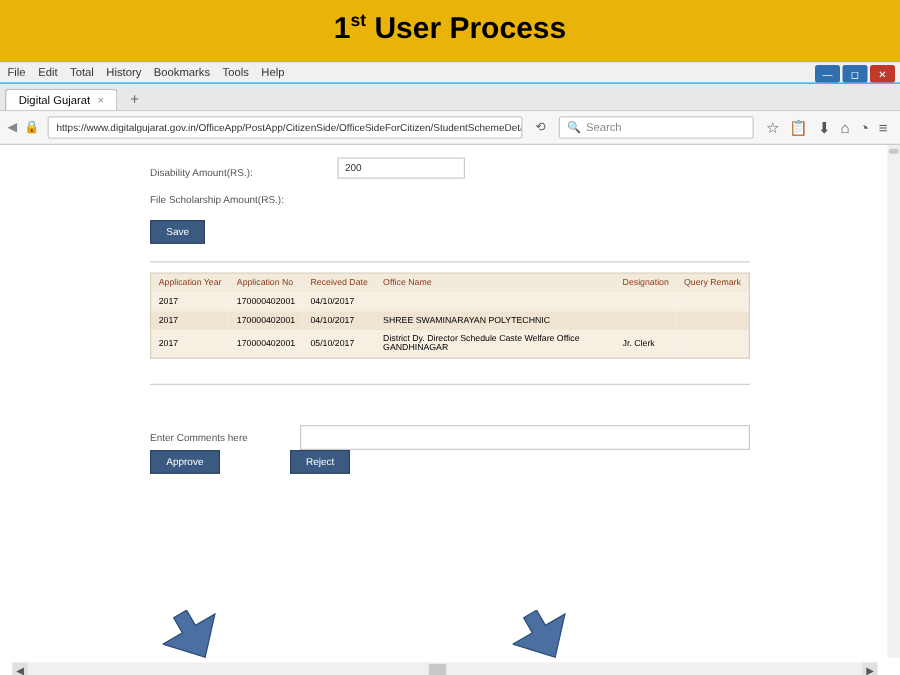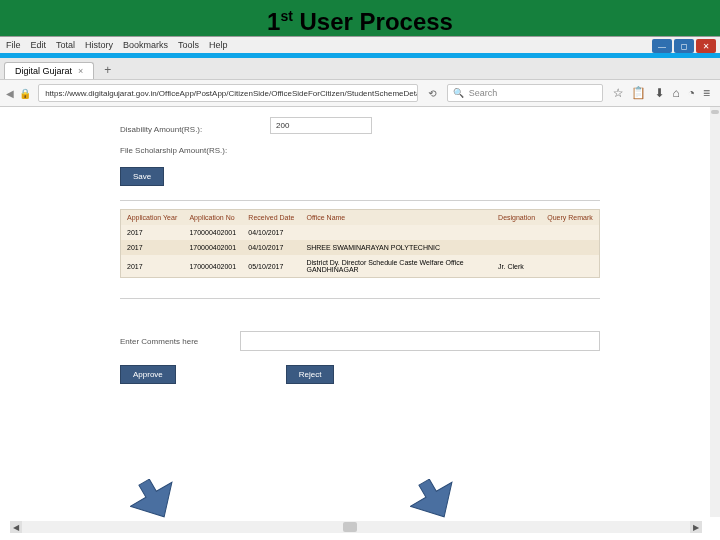--- a/index.html
+++ b/index.html
@@ -1,20 +1,20 @@
 <!DOCTYPE html>
 <html><head>
 <meta charset="utf-8">
 <style>
   * { box-sizing: border-box; margin: 0; padding: 0; }
   body { font-family: Arial, sans-serif; font-size: 10px; background: #fff; width: 720px; height: 540px; overflow: hidden; }
-  .slide-title { text-align: center; font-size: 24px; font-weight: bold; padding: 8px 0 0 0; background: #15803d; }
+  .slide-title { text-align: center; font-size: 24px; font-weight: bold; padding: 8px 0 12px 0; background: #eab308; }
   .slide-title sup { font-size: 14px; vertical-align: super; }
   .browser-shell { border-top: 1px solid #999; }
-  .menubar { display: flex; gap: 10px; padding: 3px 6px; background: #f0f0f0; border-bottom: 5px solid #0ea5e9; font-size: 9px; color: #333; position: relative; }
+  .menubar { display: flex; gap: 10px; padding: 3px 6px; background: #f0f0f0; border-bottom: 1px solid #0ea5e9; font-size: 9px; color: #333; position: relative; }
   .menubar span { cursor: default; }
   .window-controls { position: absolute; right: 4px; top: 2px; display: flex; gap: 2px; }
   .wbtn { width: 20px; height: 14px; display: flex; align-items: center; justify-content: center; font-size: 8px; color: #fff; border-radius: 2px; }
   .wmin { background: #2f6fb0; }
   .wmax { background: #2f6fb0; }
   .wclose { background: #c0392b; }
   .tabrow { display: flex; align-items: center; background: #e8e8e8; padding: 3px 4px 0 4px; border-bottom: 1px solid #ccc; }
   .tab { background: #ffffff; border: 1px solid #bbb; border-bottom: none; padding: 3px 10px; font-size: 9px; border-radius: 3px 3px 0 0; display: flex; align-items: center; gap: 6px; }
   .tab .x { color: #888; cursor: pointer; }
   .newtab { margin-left: 4px; font-size: 12px; color: #666; padding: 2px 6px; cursor: pointer; }
@@ -35,21 +35,21 @@
   .btn { display: inline-block; background: #3b5a82; color: #fff; border: 1px solid #2c4463; padding: 4px 12px; font-size: 8px; cursor: pointer; }
   .hr { border-top: 1px solid #d0d0d0; margin: 14px 0 8px 0; }
   .tbl { border: 1px solid #d8d0bf; width: 100%; border-collapse: collapse; font-size: 7px; }
   .tbl th, .tbl td { text-align: left; padding: 4px 6px; }
   .tbl thead th { background: #f2eada; color: #8b3a1a; font-weight: normal; }
   .tbl tbody tr:nth-child(odd) { background: #f6efe2; }
   .tbl tbody tr:nth-child(even) { background: #efe5d2; }
   .comments-row { display: flex; align-items: center; margin-top: 32px; }
   .comments-label { width: 120px; font-size: 8px; color: #555; }
   .comments-field { flex: 1; border: 1px solid #ccc; height: 20px; }
-  .action-row { display: flex; gap: 110px; margin-top: 14px; }
+  .action-row { display: flex; gap: 56px; }
   .hscroll { position: absolute; left: 10px; right: 18px; bottom: 4px; height: 12px; background: #f0f0f0; display: flex; align-items: center; }
   .hscroll .arrow { width: 12px; height: 12px; background: #e0e0e0; display: flex; align-items: center; justify-content: center; font-size: 8px; color: #555; cursor: pointer; }
   .hscroll .track { flex: 1; height: 10px; position: relative; }
   .hscroll .thumb { position: absolute; left: 48%; width: 14px; height: 10px; background: #c8c8c8; border-radius: 2px; }
   .pointer { position: absolute; width: 50px; height: 40px; }
   .pointer svg { width: 100%; height: 100%; }
 </style>
 </head>
 <body>
 

